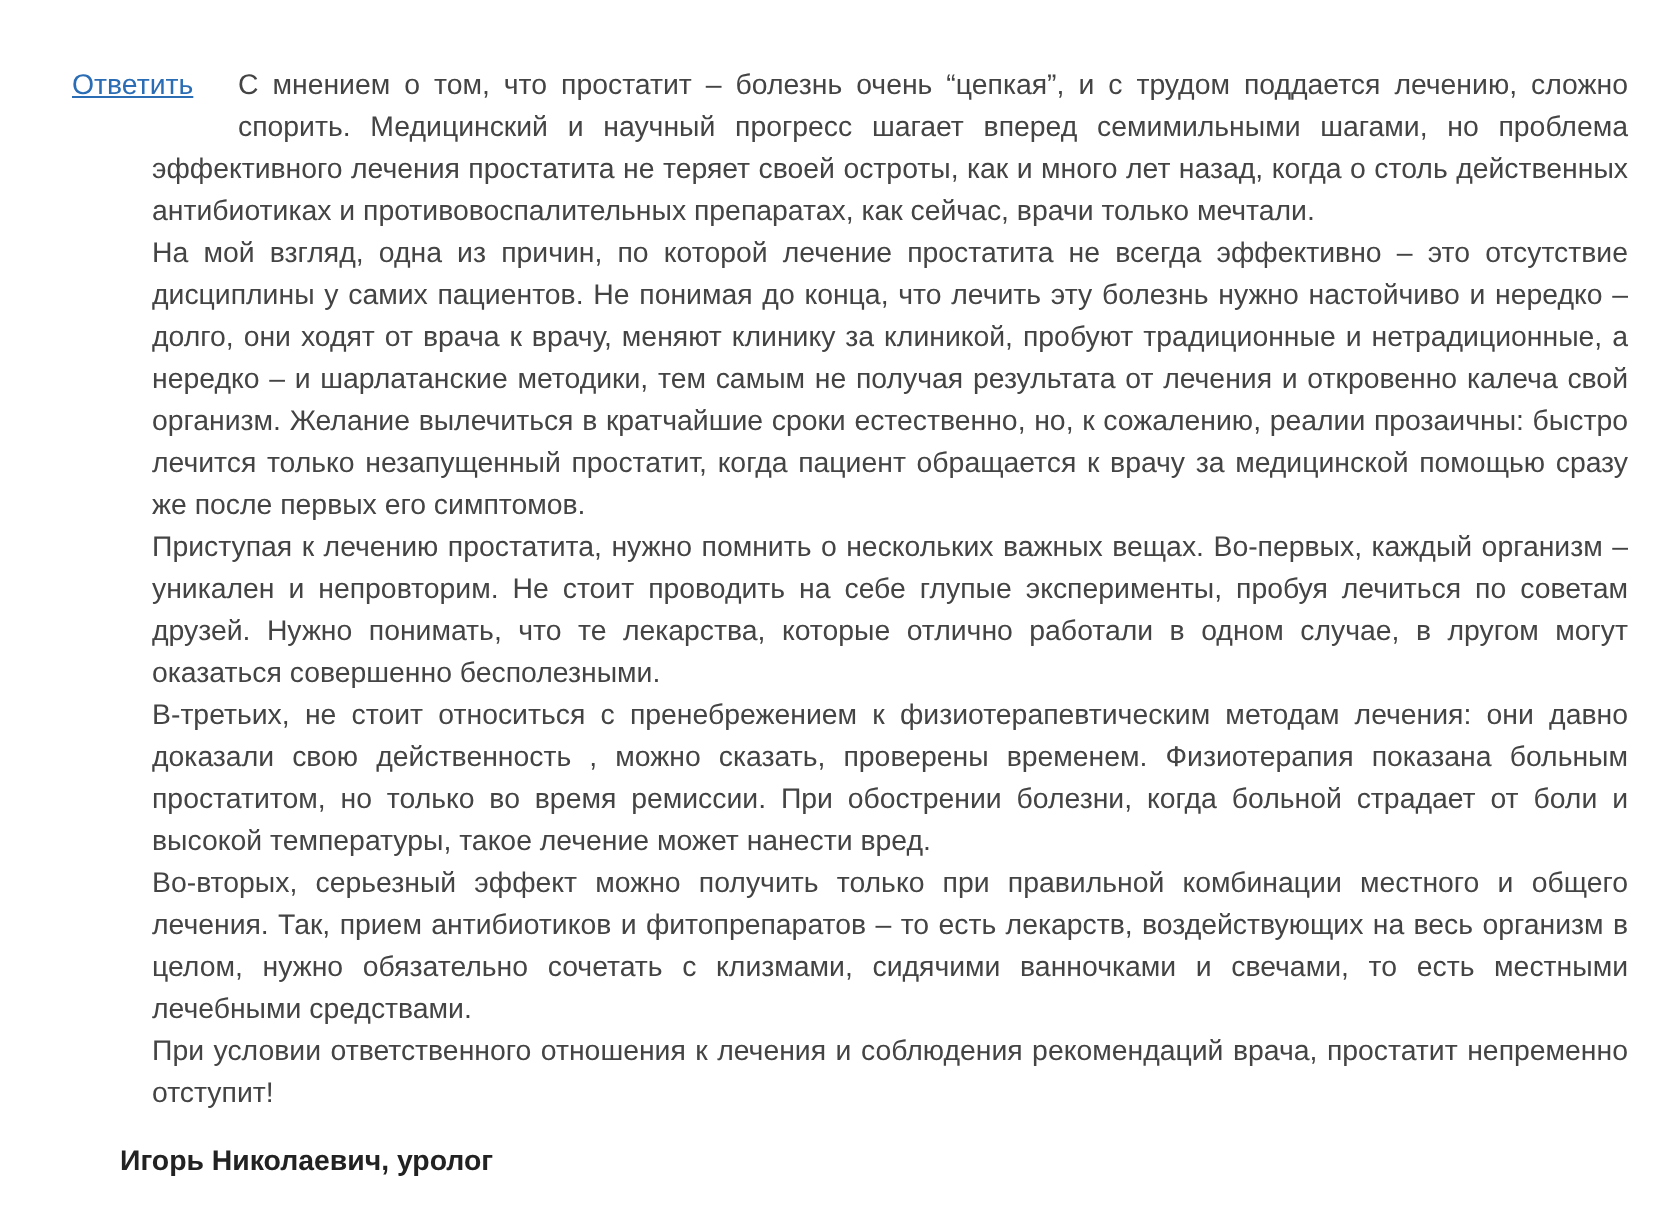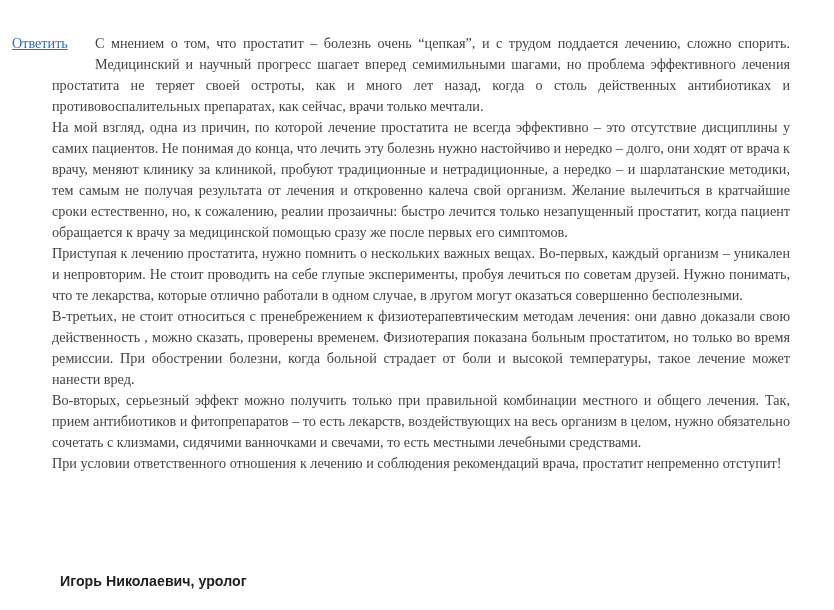--- a/index.html
+++ b/index.html
@@ -8,24 +8,24 @@
       background: #ffffff;
     }
     body {
       width: 834px;
       height: 610px;
       overflow: hidden;
       position: relative;
     }
     .comment {
       position: absolute;
-      left: 52px;
+      left: 76px;
       top: 33px;
       width: 738px;
-      font-family: Liberation Serif, serif;
+      font-family: Liberation Sans, sans-serif;
       font-size: 14.2px;
       line-height: 21px;
       color: #444444;
       text-align: justify;
     }
     .reply-float {
       float: left;
       width: 43px;
       height: 42px;
       margin-left: -40px;
@@ -62,16 +62,16 @@
 
 <div class="comment">
   <div class="reply-float">
     <a class="reply-link">Ответить</a>
   </div>
   <p>С мнением о том, что простатит – болезнь очень “цепкая”, и с трудом поддается лечению, сложно спорить. Медицинский и научный прогресс шагает вперед семимильными шагами, но проблема эффективного лечения простатита не теряет своей остроты, как и много лет назад, когда о столь действенных антибиотиках и противовоспалительных препаратах, как сейчас, врачи только мечтали.</p>
   <p>На мой взгляд, одна из причин, по которой лечение простатита не всегда эффективно – это отсутствие дисциплины у самих пациентов. Не понимая до конца, что лечить эту болезнь нужно настойчиво и нередко – долго, они ходят от врача к врачу, меняют клинику за клиникой, пробуют традиционные и нетрадиционные, а нередко – и шарлатанские методики, тем самым не получая результата от лечения и откровенно калеча свой организм. Желание вылечиться в кратчайшие сроки естественно, но, к сожалению, реалии прозаичны: быстро лечится только незапущенный простатит, когда пациент обращается к врачу за медицинской помощью сразу же после первых его симптомов.</p>
   <p>Приступая к лечению простатита, нужно помнить о нескольких важных вещах. Во-первых, каждый организм – уникален и непровторим. Не стоит проводить на себе глупые эксперименты, пробуя лечиться по советам друзей. Нужно понимать, что те лекарства, которые отлично работали в одном случае, в лругом могут оказаться совершенно бесполезными.</p>
   <p>В-третьих, не стоит относиться с пренебрежением к физиотерапевтическим методам лечения: они давно доказали свою действенность , можно сказать, проверены временем. Физиотерапия показана больным простатитом, но только во время ремиссии. При обострении болезни, когда больной страдает от боли и высокой температуры, такое лечение может нанести вред.</p>
   <p>Во-вторых, серьезный эффект можно получить только при правильной комбинации местного и общего лечения. Так, прием антибиотиков и фитопрепаратов – то есть лекарств, воздействующих на весь организм в целом, нужно обязательно сочетать с клизмами, сидячими ванночками и свечами, то есть местными лечебными средствами.</p>
-  <p>При условии ответственного отношения к лечению и соблюдения рекомендаций врача, простатит непременно отступит!</p>
+  <p>При условии ответственного отношения к лечения и соблюдения рекомендаций врача, простатит непременно отступит!</p>
 </div>
 
 <div class="signature">Игорь Николаевич, уролог</div>
 
 </body></html>

